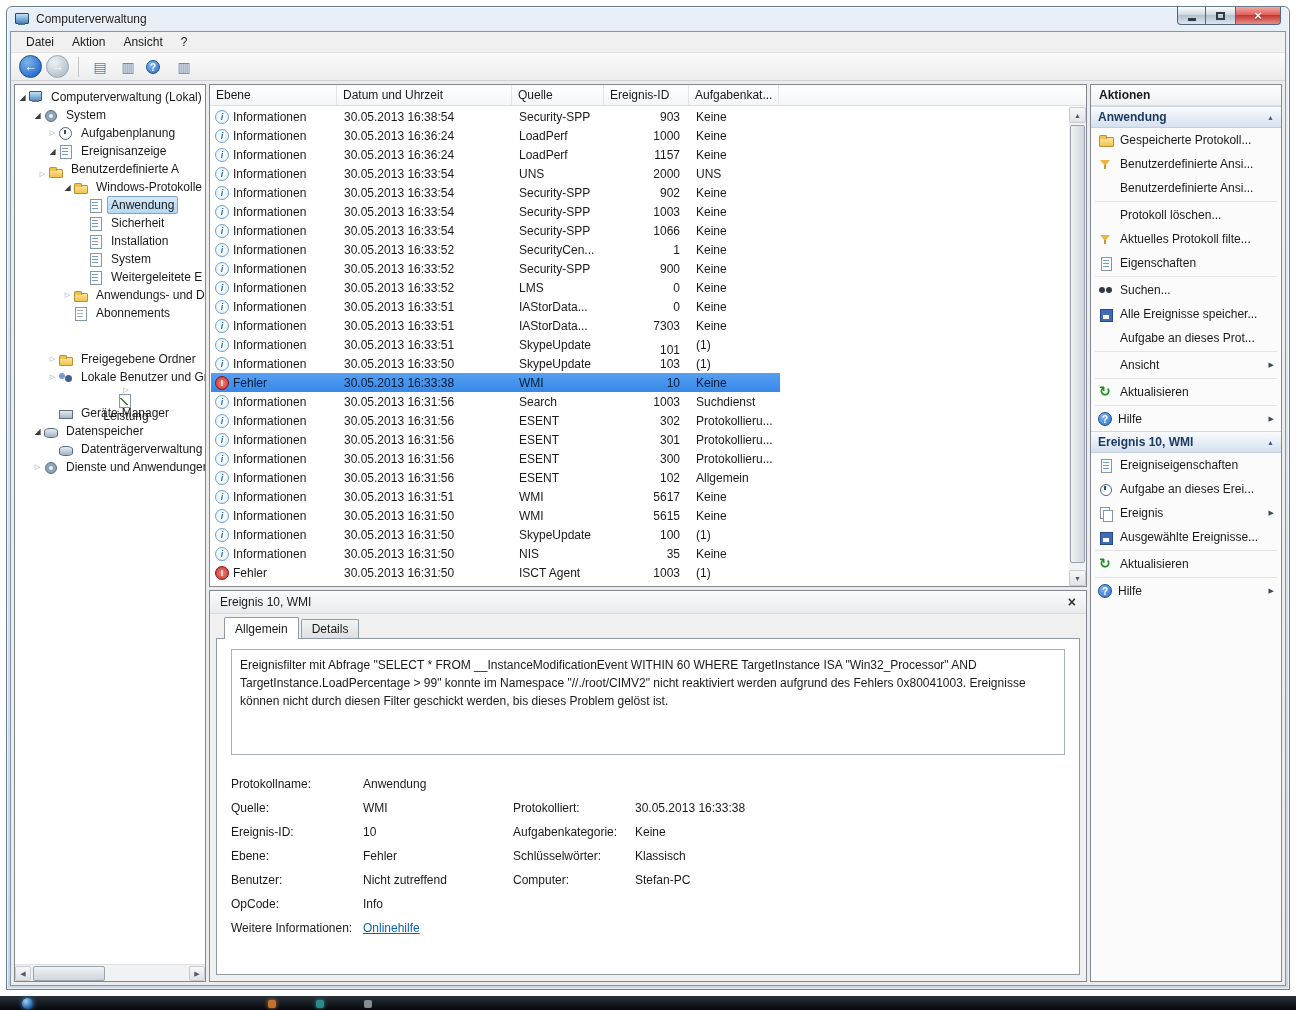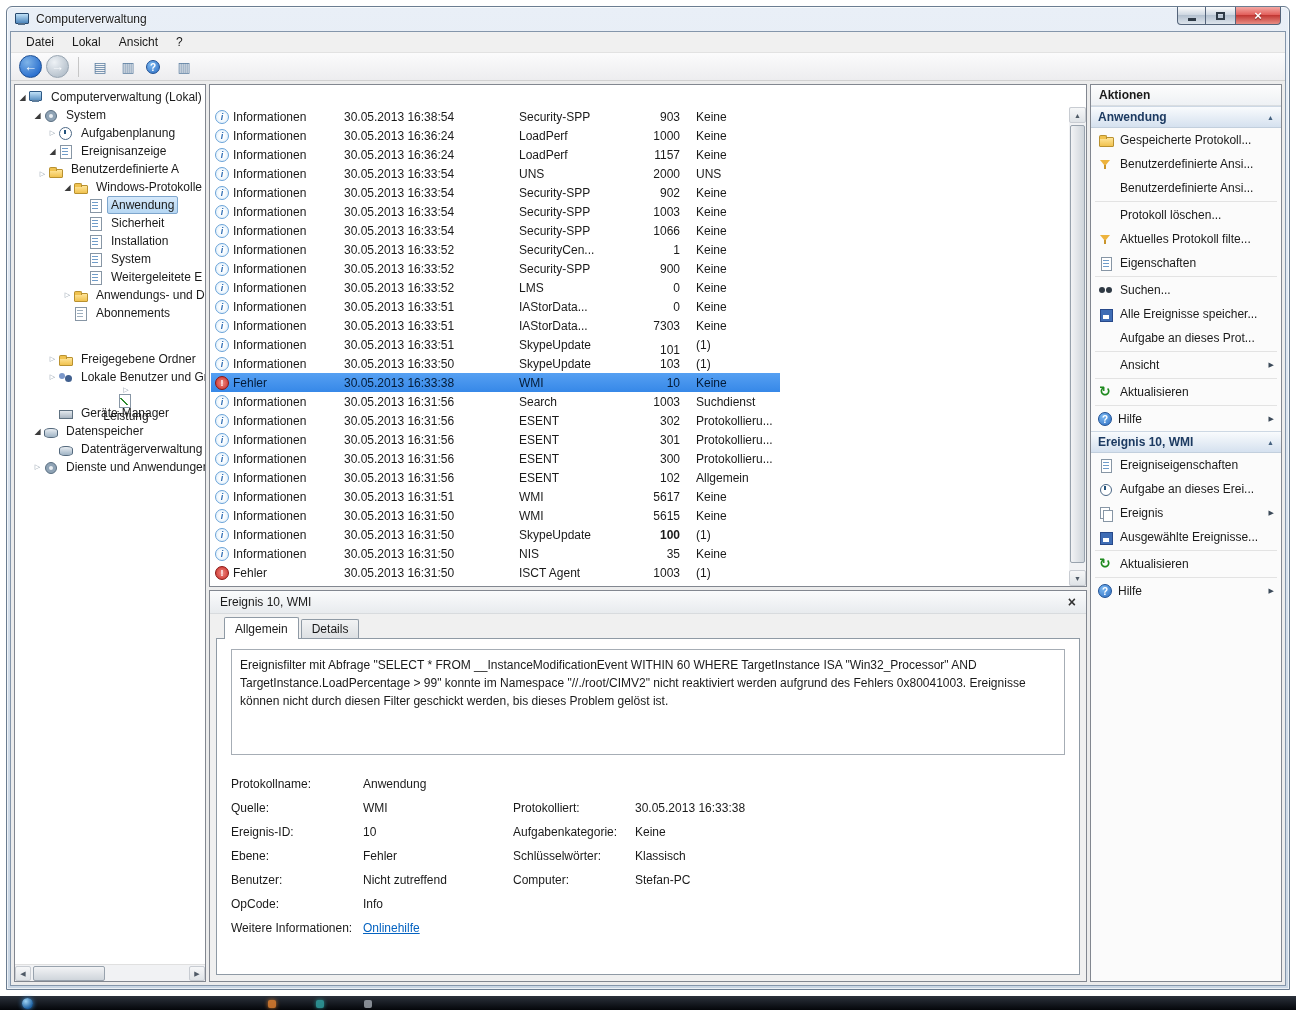--- a/index.html
+++ b/index.html
@@ -192,21 +192,21 @@
             <span class="g-max"></span>
           </div>
         <div class="wc close">
             <span class="g-close">×</span>
           </div>
       </div>
     </div>
     <div class="client">
       <div class="menubar" id="menubar">
           <div class="menu-item">Datei</div>
-          <div class="menu-item">Lokal</div>
+          <div class="menu-item">Aktion</div>
           <div class="menu-item">Ansicht</div>
           <div class="menu-item">?</div>
         </div>
       <div class="toolbar" id="toolbar">
           <div class="nav-btn nav-back">←</div>
           <div class="nav-btn nav-fwd">→</div>
           <div class="tb-sep"></div>
           <div class="tb-btn">
             <span class="tb-glyph">▤</span>
           </div>
@@ -327,20 +327,28 @@
             </div>
           <div class="hscroll">
             <div class="hbtn left">◀</div>
             <div class="hthumb"></div>
             <div class="hbtn right">▶</div>
           </div>
         </div>
 
         <div class="center">
           <div class="events-panel">
+            <div class="list-header" id="list-header">
+                <div class="hcell" style="width: 127px;">Ebene</div>
+                <div class="hcell" style="width: 175px;">Datum und Uhrzeit</div>
+                <div class="hcell" style="width: 92px;">Quelle</div>
+                <div class="hcell" style="width: 85px;">Ereignis-ID</div>
+                <div class="hcell" style="width: 90px;">Aufgabenkat...</div>
+                <div class="hcell hcell-rest"></div>
+              </div>
             <div class="rows" id="rows">
                 <div class="erow">
                   <div class="ecell c-level" style="width: 127px;">
                     <span class="lvl lvl-info">i</span>
                     <span>Informationen</span>
                   </div>
                   <div class="ecell" style="width: 175px;">30.05.2013 16:38:54</div>
                   <div class="ecell" style="width: 92px;">Security-SPP</div>
                   <div class="ecell c-id" style="width: 85px;">903</div>
                   <div class="ecell" style="width: 90px;">Keine</div>
@@ -555,21 +563,21 @@
                   <div class="ecell c-id" style="width: 85px;">5615</div>
                   <div class="ecell" style="width: 90px;">Keine</div>
                 </div>
                 <div class="erow">
                   <div class="ecell c-level" style="width: 127px;">
                     <span class="lvl lvl-info">i</span>
                     <span>Informationen</span>
                   </div>
                   <div class="ecell" style="width: 175px;">30.05.2013 16:31:50</div>
                   <div class="ecell" style="width: 92px;">SkypeUpdate</div>
-                  <div class="ecell c-id" style="width: 85px; font-weight: bold;">100</div>
+                  <div class="ecell c-id" style="width: 85px;">100</div>
                   <div class="ecell" style="width: 90px;">(1)</div>
                 </div>
                 <div class="erow">
                   <div class="ecell c-level" style="width: 127px;">
                     <span class="lvl lvl-info">i</span>
                     <span>Informationen</span>
                   </div>
                   <div class="ecell" style="width: 175px;">30.05.2013 16:31:50</div>
                   <div class="ecell" style="width: 92px;">NIS</div>
                   <div class="ecell c-id" style="width: 85px;">35</div>

